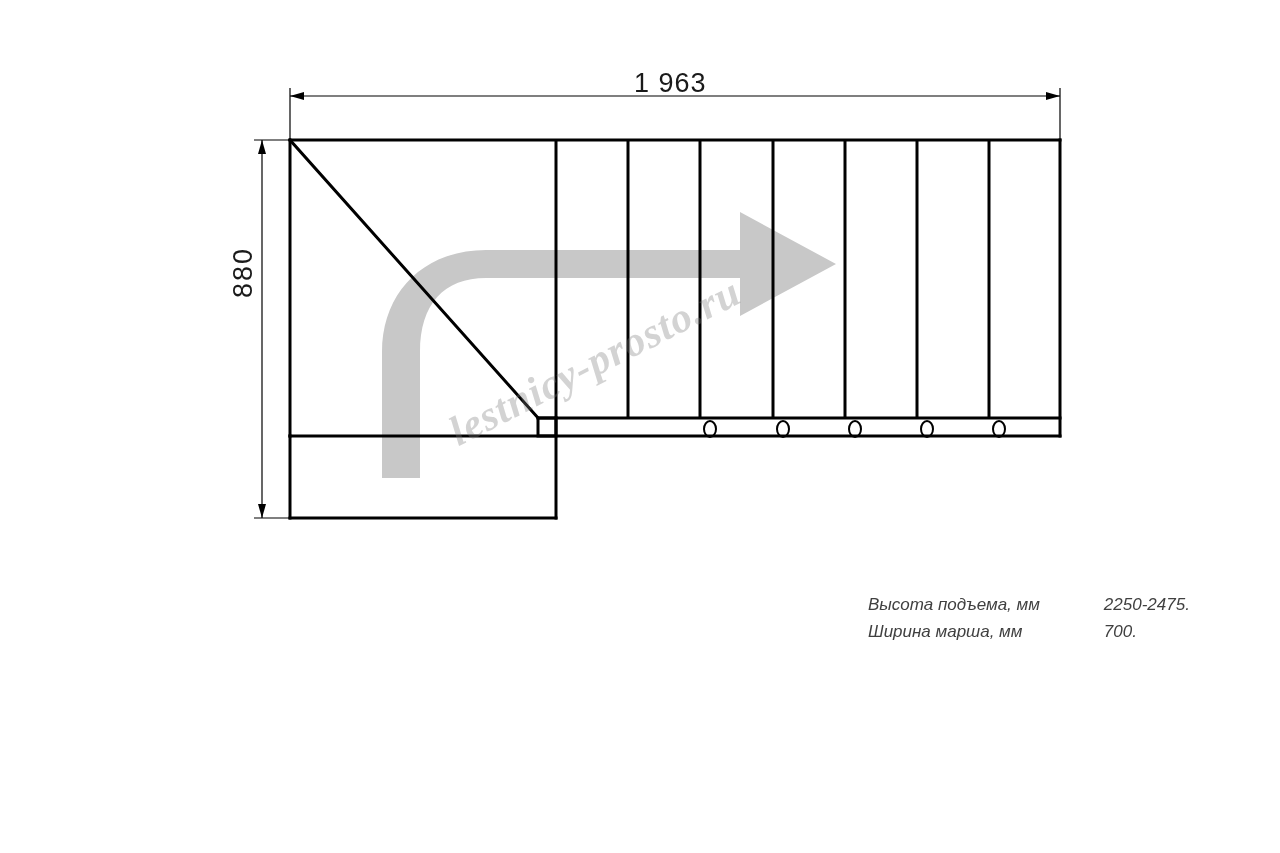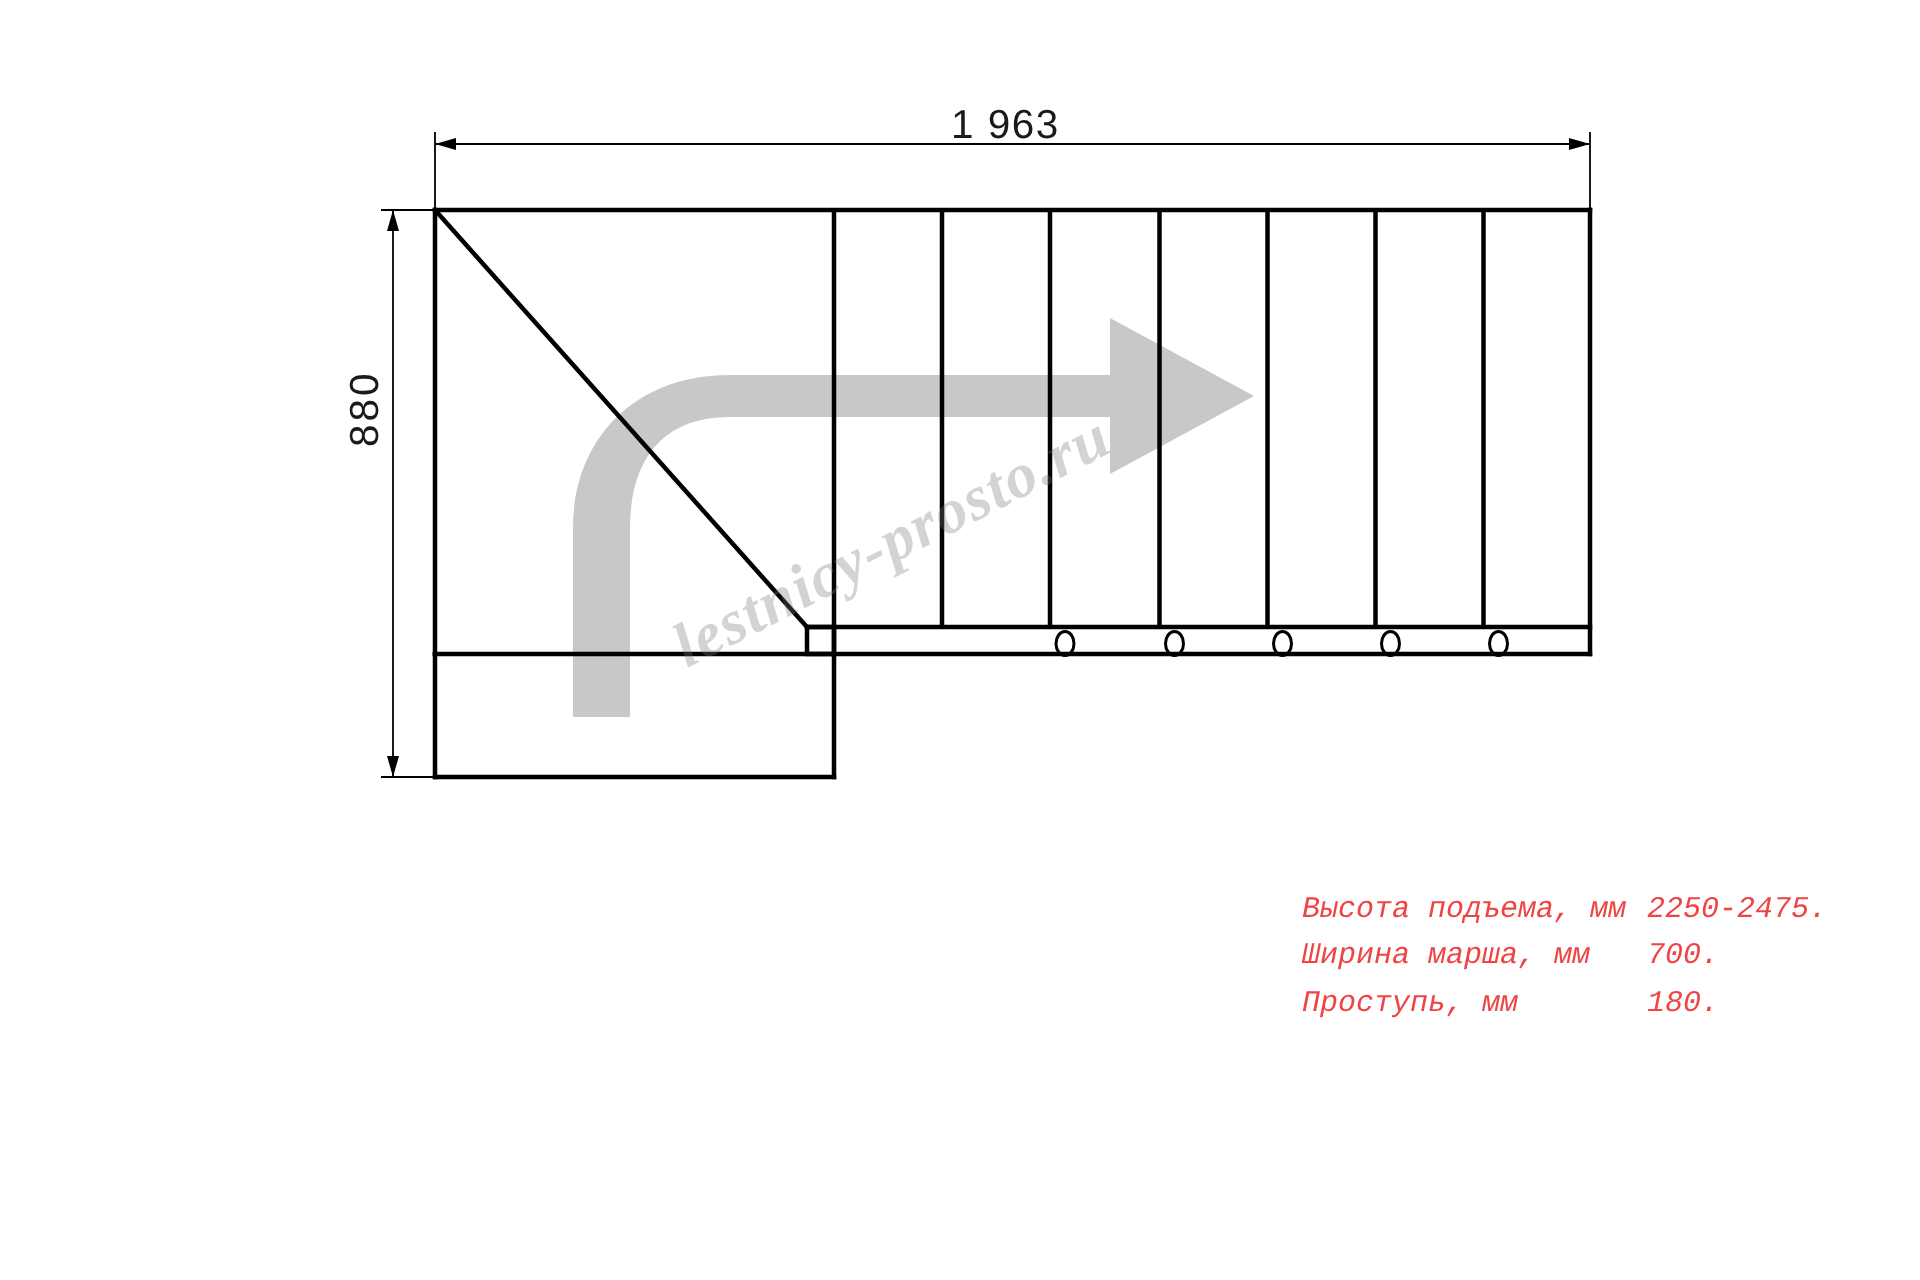--- a/index.html
+++ b/index.html
@@ -45,24 +45,24 @@
     position: absolute;
     left: 868px;
     top: 592px;
     width: 345px;
   }
   #spec-table table {
     border-collapse: collapse;
     width: 100%;
   }
   #spec-table td {
-    font-family: Liberation Mono, monospace;
+    font-family: Liberation Sans, sans-serif;
     font-style: italic;
-    font-size: 20px;
-    color: #ef4444;
+    font-size: 17px;
+    color: #404040;
     padding: 2px 0 3px 0;
     line-height: 1.32;
     white-space: nowrap;
   }
   #spec-table td.spec-name {
     text-align: left;
     padding-right: 14px;
   }
   #spec-table td.spec-value {
     text-align: left;
@@ -168,20 +168,16 @@
     <table>
       <tbody>
         <tr>
           <td class="spec-name">Высота подъема, мм</td>
           <td class="spec-value">2250-2475.</td>
         </tr>
         <tr>
           <td class="spec-name">Ширина марша, мм</td>
           <td class="spec-value">700.</td>
         </tr>
-        <tr>
-          <td class="spec-name">Проступь, мм</td>
-          <td class="spec-value">180.</td>
-        </tr>
       </tbody>
     </table>
   </div>
 </div>
 
 </body></html>

